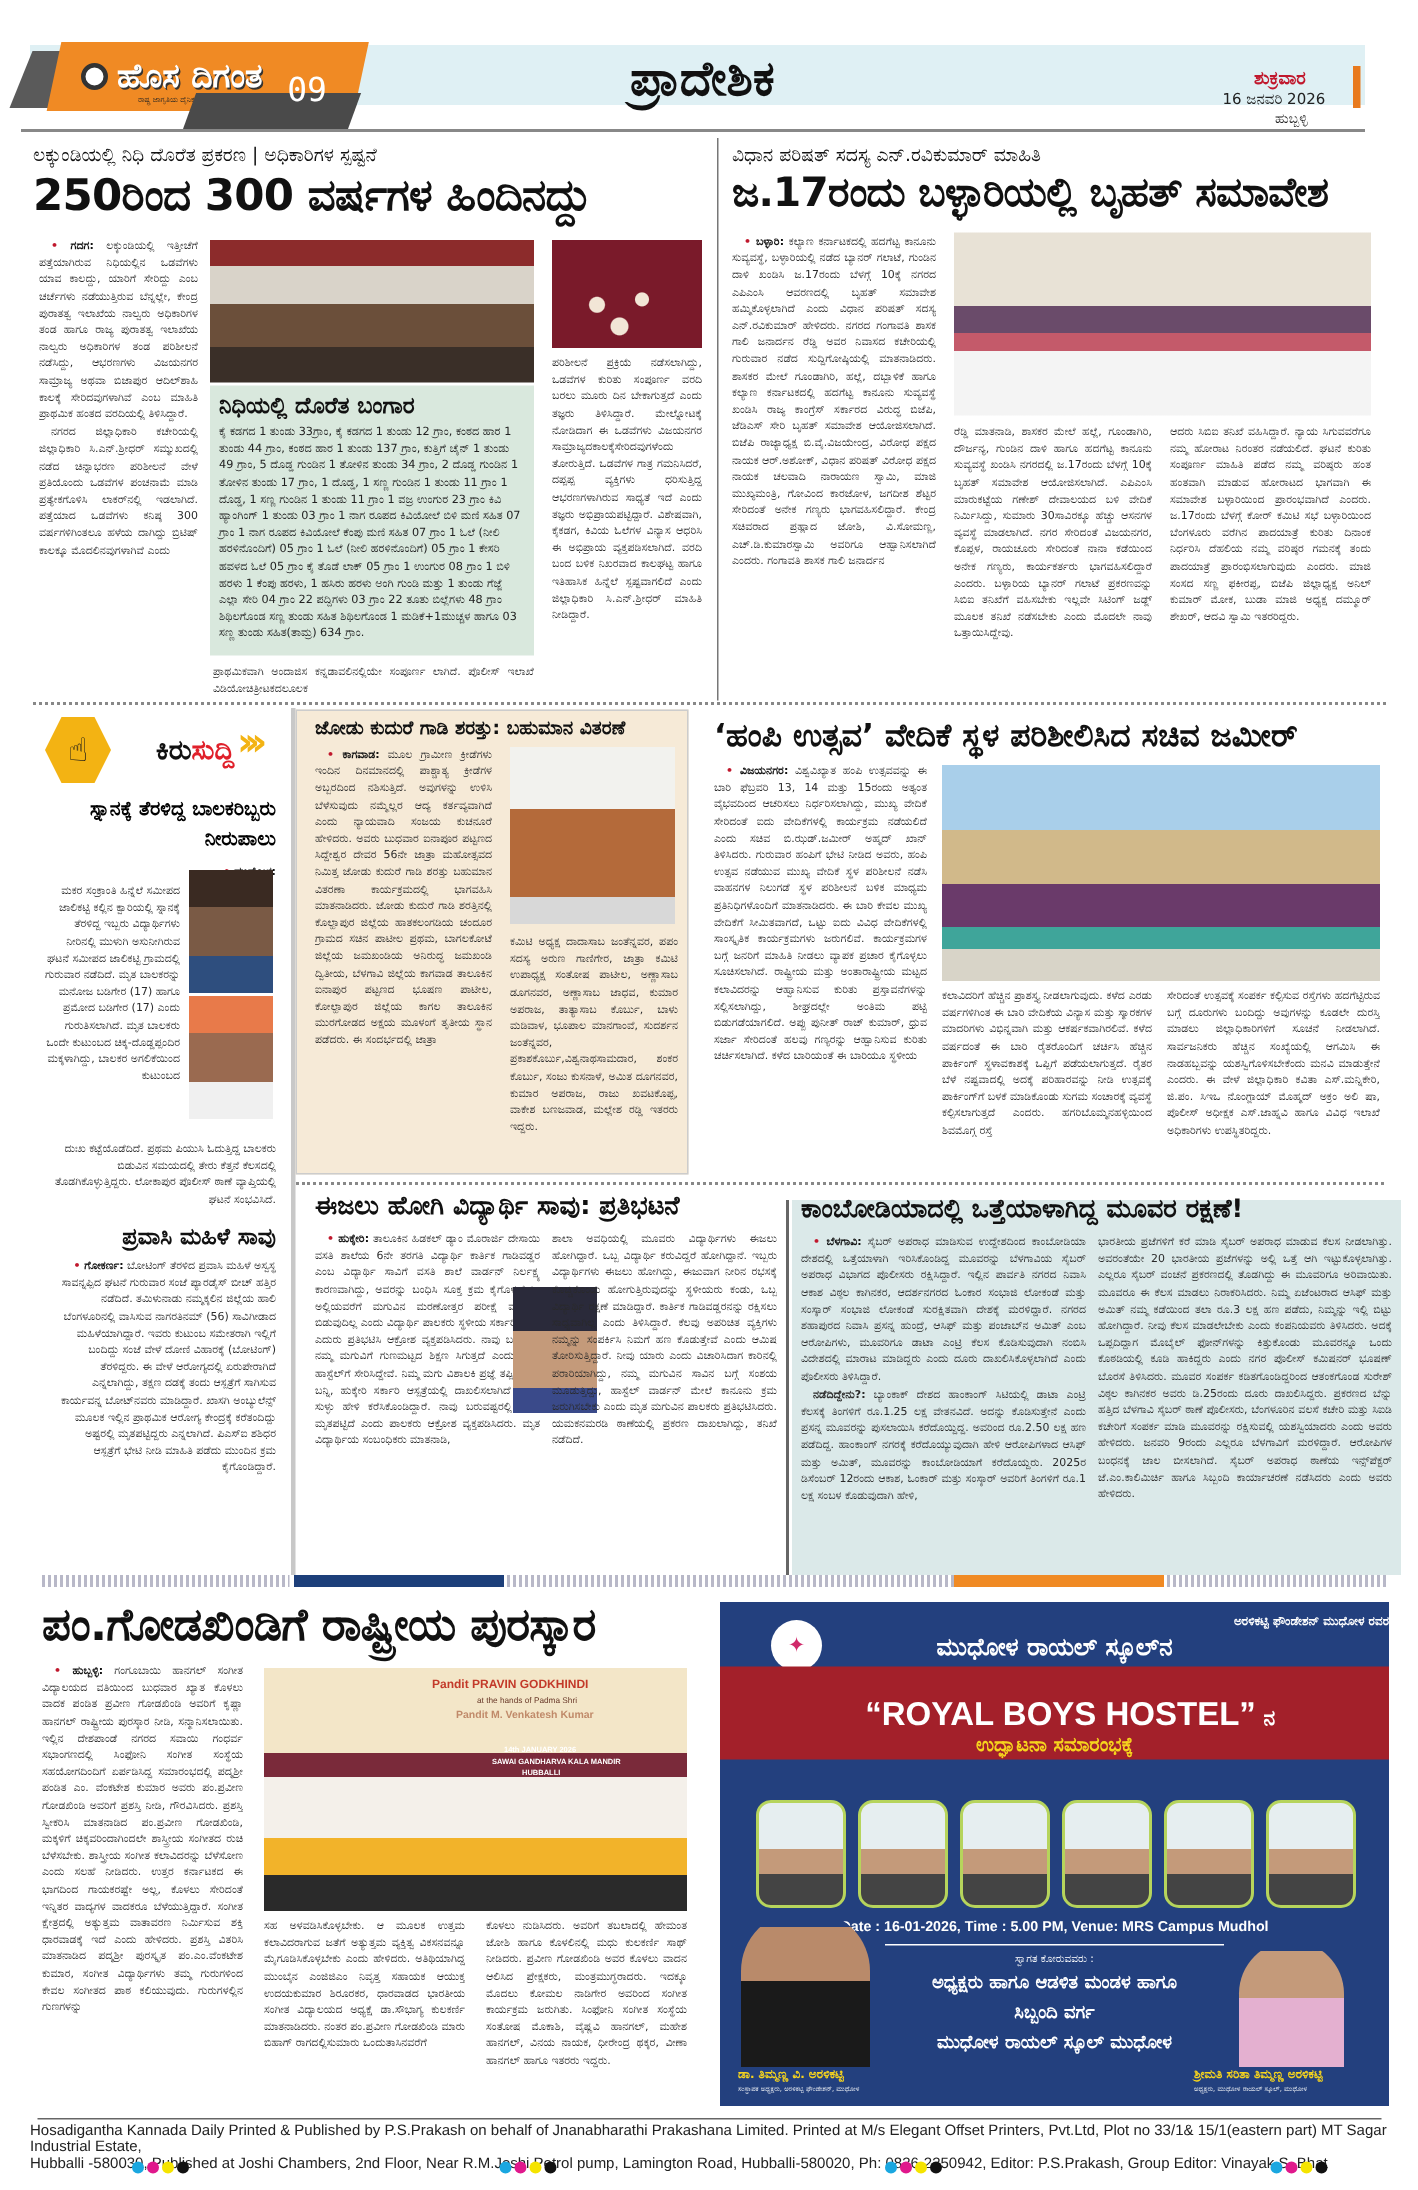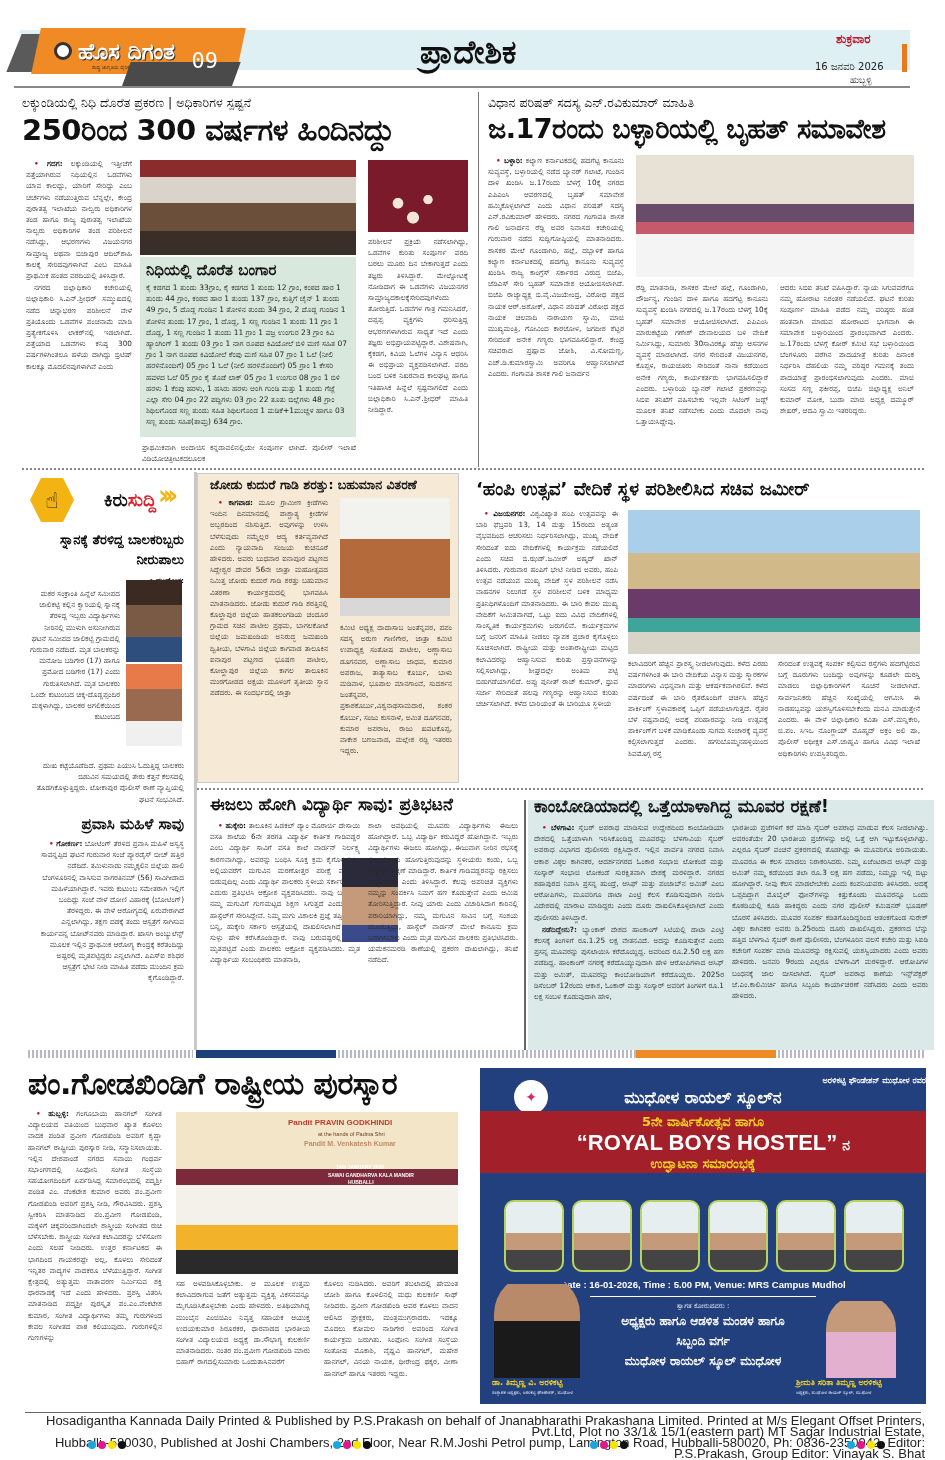--- a/index.html
+++ b/index.html
@@ -11,21 +11,21 @@
   .mast-band { left: 20px; top: 30px; width: 890px; height: 40px; background: #dff0f4; }
   .mast-gray-l { left: 14px; top: 34px; width: 42px; height: 38px; background: #5a5a5a; transform: skewX(-22deg); }
   .mast-logo { left: 36px; top: 28px; width: 205px; height: 46px; background: #f08a24; transform: skewX(-12deg); }
   .mast-logo-inner { left: 44px; top: 28px; width: 200px; height: 46px; display: flex; align-items: center; padding-left: 10px; }
   .logo-disc { width: 18px; height: 18px; border-radius: 50%; background: #fff; border: 3px solid #333; margin-right: 6px; }
   .logo-text { font-size: 22px; font-weight: bold; color: #fff; text-shadow: 1px 1px 0 #333; white-space: nowrap; }
   .logo-tag { left: 92px; top: 64px; font-size: 5px; color: #222; }
   .mast-page { left: 126px; top: 62px; width: 110px; height: 26px; background: #4a4a4a; transform: skewX(-20deg); }
   .mast-page-num { left: 148px; top: 48px; width: 70px; font-size: 22px; color: #fff; text-align: right; font-family: "DejaVu Sans Mono", monospace; }
   .mast-section { left: 420px; top: 33px; font-size: 32px; font-weight: bold; color: #111; }
-  .mast-day { left: 836px; top: 32px; font-size: 12px; color: #c0182d; font-weight: bold; }
+  .mast-day { left: 836px; top: 45px; font-size: 12px; color: #c0182d; font-weight: bold; }
   .mast-date { left: 815px; top: 61px; font-size: 10px; color: #222; }
   .mast-city { left: 850px; top: 75px; font-size: 9px; color: #222; }
   .mast-orange-bar { left: 902px; top: 44px; width: 5px; height: 28px; background: #e87a1e; }
   .mast-rule { left: 14px; top: 86px; width: 896px; height: 2px; background: #888; }
 
   
   .col-text { font-size: 7.3px; line-height: 11.2px; color: #2a2a2a; text-align: justify; overflow: hidden; }
   .col-text p { text-indent: 8px; margin-bottom: 1px; }
   .dateline { color: #c0182d; font-weight: bold; margin-top: 36px; }
   .dateline b { color: #111; }
@@ -84,21 +84,21 @@
   .ad-yellow { color: #f6d41d; font-weight: bold; text-align: center; }
   .ad-hostel { color: #fff; font-size: 22px; font-weight: bold; text-align: center; font-family: "Liberation Sans", sans-serif; white-space: nowrap; }
   .ad-photo { width: 60px; height: 72px; border: 2px solid #b6d45c; border-radius: 10px; background: linear-gradient(180deg, #e6eef0 0 45%, #c49a7a 45% 70%, #444 70%); }
   .ad-date { color: #fff; font-size: 9.5px; font-weight: bold; text-align: center; font-family: "Liberation Sans", sans-serif; }
   .ad-logo { left: 34px; top: 12px; width: 34px; height: 34px; border-radius: 50%; background: #fff; display:flex; align-items:center; justify-content:center; font-size: 14px; color:#d02a6a; }
   .ad-name { color: #f6d41d; font-size: 8px; font-weight: bold; }
   .ad-role { color: #fff; font-size: 4.5px; }
 
   
   .footer-rule { left: 25px; top: 1412px; width: 896px; height: 1px; background: #666; }
-  .footer-text { left: 20px; top: 1415px; width: 905px; font-size: 13px; line-height: 11px; text-align: right; color: #222; font-family: "Liberation Sans", sans-serif; }
+  .footer-text { left: 20px; top: 1415px; width: 905px; font-size: 10px; line-height: 11px; text-align: left; color: #222; font-family: "Liberation Sans", sans-serif; }
   .reg { display: flex; gap: 2px; }
   .reg i { width: 8px; height: 8px; border-radius: 50%; display: inline-block; }
 </style>
 </head>
 <body>
 
 <div class="abs mast-band"></div>
 <div class="abs mast-gray-l"></div>
 <div class="abs mast-logo"></div>
 <div class="abs mast-logo-inner">
@@ -171,21 +171,21 @@
 <div class="abs" style="left:194px; top:472px; width:3px; height:578px; background:#c8c8c8;"></div>
 
 <div class="abs horse-box"></div>
 <div class="abs hl-mid" style="left:210px; top:477px; font-size:12.5px;">ಜೋಡು ಕುದುರೆ ಗಾಡಿ ಶರತ್ತು: ಬಹುಮಾನ ವಿತರಣೆ</div>
 <div class="abs col-text" style="left:210px; top:497px; width:118px; height:280px;">
   <p><span class="dateline">• <b>ಕಾಗವಾಡ:</b></span> <span>ಮೂಲ ಗ್ರಾಮೀಣ ಕ್ರೀಡೆಗಳು ಇಂದಿನ ದಿನಮಾನದಲ್ಲಿ ಪಾಶ್ಚಾತ್ಯ ಕ್ರೀಡೆಗಳ ಅಬ್ಬರದಿಂದ ನಶಿಸುತ್ತಿದೆ. ಅವುಗಳನ್ನು ಉಳಿಸಿ ಬೆಳೆಸುವುದು ನಮ್ಮೆಲ್ಲರ ಆದ್ಯ ಕರ್ತವ್ಯವಾಗಿದೆ ಎಂದು ನ್ಯಾಯವಾದಿ ಸಂಜಯ ಕುಚನೂರೆ ಹೇಳಿದರು. ಅವರು ಬುಧವಾರ ಐನಾಪೂರ ಪಟ್ಟಣದ ಸಿದ್ದೇಶ್ವರ ದೇವರ 56ನೇ ಜಾತ್ರಾ ಮಹೋತ್ಸವದ ನಿಮಿತ್ತ ಜೋಡು ಕುದುರೆ ಗಾಡಿ ಶರತ್ತು ಬಹುಮಾನ ವಿತರಣಾ ಕಾರ್ಯಕ್ರಮದಲ್ಲಿ ಭಾಗವಹಿಸಿ ಮಾತನಾಡಿದರು. ಜೋಡು ಕುದುರೆ ಗಾಡಿ ಶರತ್ತಿನಲ್ಲಿ ಕೊಲ್ಹಾಪುರ ಜಿಲ್ಲೆಯ ಹಾತಕಲಂಗಡಿಯ ಚಂದೂರ ಗ್ರಾಮದ ಸಚಿನ ಪಾಟೀಲ ಪ್ರಥಮ, ಬಾಗಲಕೋಟೆ ಜಿಲ್ಲೆಯ ಜಮಖಂಡಿಯ ಅನಿರುದ್ಧ ಜಮಖಂಡಿ ದ್ವಿತೀಯ, ಬೆಳಗಾವಿ ಜಿಲ್ಲೆಯ ಕಾಗವಾಡ ತಾಲೂಕಿನ ಐನಾಪುರ ಪಟ್ಟಣದ ಭೂಷಣ ಪಾಟೀಲ, ಕೋಲ್ಹಾಪುರ ಜಿಲ್ಲೆಯ ಕಾಗಲ ತಾಲೂಕಿನ ಮುರಗೋಡದ ಅಕ್ಷಯ ಮೂಳಂಗೆ ತೃತೀಯ ಸ್ಥಾನ ಪಡೆದರು. ಈ ಸಂದರ್ಭದಲ್ಲಿ ಜಾತ್ರಾ</span></p>
 </div>
 <div class="abs photo ph-horse" style="left:340px; top:498px; width:110px; height:118px;"></div>
 <div class="abs col-text" style="left:340px; top:622px; width:112px; height:156px;">ಕಮಿಟಿ ಅಧ್ಯಕ್ಷ ದಾದಾಸಾಬ ಜಂತೆನ್ನವರ, ಪಪಂ ಸದಸ್ಯ ಅರುಣ ಗಾಣಿಗೇರ, ಜಾತ್ರಾ ಕಮಿಟಿ ಉಪಾಧ್ಯಕ್ಷ ಸಂತೋಷ ಪಾಟೀಲ, ಅಣ್ಣಾಸಾಬ ಡೂಗನವರ, ಅಣ್ಣಾಸಾಬ ಜಾಧವ, ಕುಮಾರ ಅಪರಾಜ, ತಾತ್ಯಾಸಾಬ ಕೊರ್ಬು, ಬಾಳು ಮಡಿವಾಳ, ಭೂಪಾಲ ಮಾನಗಾಂವೆ, ಸುದರ್ಶನ ಜಂತೆನ್ನವರ, ಪ್ರಕಾಶಕೊರ್ಬು,ವಿಶ್ವನಾಥಸಾಮದಾರ, ಶಂಕರ ಕೊರ್ಬು, ಸಂಜು ಕುಸನಾಳೆ, ಅಮಿತ ದೂಗನವರ, ಕುಮಾರ ಅಪರಾಜ, ರಾಜು ಖವಟಕೊಪ್ಪ, ವಾಕೇಶ ಬಣಜವಾಡ, ಮಲ್ಲೇಶ ರಡ್ಡಿ ಇತರರು ಇದ್ದರು.</div>
 
-<div class="abs hl-mid" style="left:476px; top:478px; font-size:18px;">‘ಹಂಪಿ ಉತ್ಸವ’ ವೇದಿಕೆ ಸ್ಥಳ ಪರಿಶೀಲಿಸಿದ ಸಚಿವ ಜಮೀರ್</div>
+<div class="abs hl-mid" style="left:476px; top:478px; font-size:21px;">‘ಹಂಪಿ ಉತ್ಸವ’ ವೇದಿಕೆ ಸ್ಥಳ ಪರಿಶೀಲಿಸಿದ ಸಚಿವ ಜಮೀರ್</div>
 <div class="abs col-text" style="left:476px; top:508px; width:142px; height:278px;">
   <p><span class="dateline">• <b>ವಿಜಯನಗರ:</b></span> <span>ವಿಶ್ವವಿಖ್ಯಾತ ಹಂಪಿ ಉತ್ಸವವನ್ನು ಈ ಬಾರಿ ಫೆಬ್ರವರಿ 13, 14 ಮತ್ತು 15ರಂದು ಅತ್ಯಂತ ವೈಭವದಿಂದ ಆಚರಿಸಲು ನಿರ್ಧರಿಸಲಾಗಿದ್ದು, ಮುಖ್ಯ ವೇದಿಕೆ ಸೇರಿದಂತೆ ಐದು ವೇದಿಕೆಗಳಲ್ಲಿ ಕಾರ್ಯಕ್ರಮ ನಡೆಯಲಿದೆ ಎಂದು ಸಚಿವ ಬಿ.ಝಡ್.ಜಮೀರ್ ಅಹ್ಮದ್ ಖಾನ್ ತಿಳಿಸಿದರು. ಗುರುವಾರ ಹಂಪಿಗೆ ಭೇಟಿ ನೀಡಿದ ಅವರು, ಹಂಪಿ ಉತ್ಸವ ನಡೆಯುವ ಮುಖ್ಯ ವೇದಿಕೆ ಸ್ಥಳ ಪರಿಶೀಲನೆ ನಡೆಸಿ ವಾಹನಗಳ ನಿಲುಗಡೆ ಸ್ಥಳ ಪರಿಶೀಲನೆ ಬಳಿಕ ಮಾಧ್ಯಮ ಪ್ರತಿನಿಧಿಗಳೊಂದಿಗೆ ಮಾತನಾಡಿದರು. ಈ ಬಾರಿ ಕೇವಲ ಮುಖ್ಯ ವೇದಿಕೆಗೆ ಸೀಮಿತವಾಗದೆ, ಒಟ್ಟು ಐದು ವಿವಿಧ ವೇದಿಕೆಗಳಲ್ಲಿ ಸಾಂಸ್ಕೃತಿಕ ಕಾರ್ಯಕ್ರಮಗಳು ಜರುಗಲಿವೆ. ಕಾರ್ಯಕ್ರಮಗಳ ಬಗ್ಗೆ ಜನರಿಗೆ ಮಾಹಿತಿ ನೀಡಲು ವ್ಯಾಪಕ ಪ್ರಚಾರ ಕೈಗೊಳ್ಳಲು ಸೂಚಿಸಲಾಗಿದೆ. ರಾಷ್ಟ್ರೀಯ ಮತ್ತು ಅಂತಾರಾಷ್ಟ್ರೀಯ ಮಟ್ಟದ ಕಲಾವಿದರನ್ನು ಆಹ್ವಾನಿಸುವ ಕುರಿತು ಪ್ರಸ್ತಾವನೆಗಳನ್ನು ಸಲ್ಲಿಸಲಾಗಿದ್ದು, ಶೀಘ್ರದಲ್ಲೇ ಅಂತಿಮ ಪಟ್ಟಿ ಬಿಡುಗಡೆಯಾಗಲಿದೆ. ಅಪ್ಪು ಪುನೀತ್ ರಾಜ್ ಕುಮಾರ್, ಧ್ರುವ ಸರ್ಜಾ ಸೇರಿದಂತೆ ಹಲವು ಗಣ್ಯರನ್ನು ಆಹ್ವಾನಿಸುವ ಕುರಿತು ಚರ್ಚಿಸಲಾಗಿದೆ. ಕಳೆದ ಬಾರಿಯಂತೆ ಈ ಬಾರಿಯೂ ಸ್ಥಳೀಯ</span></p>
 </div>
 <div class="abs photo ph-hampi" style="left:628px; top:510px; width:292px; height:144px;"></div>
 <div class="abs col-text" style="left:628px; top:658px; width:140px; height:128px;">ಕಲಾವಿದರಿಗೆ ಹೆಚ್ಚಿನ ಪ್ರಾಶಸ್ತ್ಯ ನೀಡಲಾಗುವುದು. ಕಳೆದ ಎರಡು ವರ್ಷಗಳಿಗಿಂತ ಈ ಬಾರಿ ವೇದಿಕೆಯ ವಿನ್ಯಾಸ ಮತ್ತು ಸ್ಮಾರಕಗಳ ಮಾದರಿಗಳು ವಿಭಿನ್ನವಾಗಿ ಮತ್ತು ಆಕರ್ಷಕವಾಗಿರಲಿವೆ. ಕಳೆದ ವರ್ಷದಂತೆ ಈ ಬಾರಿ ರೈತರೊಂದಿಗೆ ಚರ್ಚಿಸಿ ಹೆಚ್ಚಿನ ಪಾರ್ಕಿಂಗ್ ಸ್ಥಳಾವಕಾಶಕ್ಕೆ ಒಪ್ಪಿಗೆ ಪಡೆಯಲಾಗುತ್ತದೆ. ರೈತರ ಬೆಳೆ ನಷ್ಟವಾದಲ್ಲಿ ಅದಕ್ಕೆ ಪರಿಹಾರವನ್ನು ನೀಡಿ ಉತ್ಸವಕ್ಕೆ ಪಾರ್ಕಿಂಗ್‌ಗೆ ಬಳಕೆ ಮಾಡಿಕೊಂಡು ಸುಗಮ ಸಂಚಾರಕ್ಕೆ ವ್ಯವಸ್ಥೆ ಕಲ್ಪಿಸಲಾಗುತ್ತದೆ ಎಂದರು. ಹಗರಿಬೊಮ್ಮನಹಳ್ಳಿಯಿಂದ ಶಿವಮೊಗ್ಗ ರಸ್ತೆ</div>
 <div class="abs col-text" style="left:778px; top:658px; width:142px; height:128px;">ಸೇರಿದಂತೆ ಉತ್ಸವಕ್ಕೆ ಸಂಪರ್ಕ ಕಲ್ಪಿಸುವ ರಸ್ತೆಗಳು ಹದಗೆಟ್ಟಿರುವ ಬಗ್ಗೆ ದೂರುಗಳು ಬಂದಿದ್ದು ಅವುಗಳನ್ನು ಕೂಡಲೇ ದುರಸ್ತಿ ಮಾಡಲು ಜಿಲ್ಲಾಧಿಕಾರಿಗಳಿಗೆ ಸೂಚನೆ ನೀಡಲಾಗಿದೆ. ಸಾರ್ವಜನಿಕರು ಹೆಚ್ಚಿನ ಸಂಖ್ಯೆಯಲ್ಲಿ ಆಗಮಿಸಿ ಈ ನಾಡಹಬ್ಬವನ್ನು ಯಶಸ್ವಿಗೊಳಿಸಬೇಕೆಂದು ಮನವಿ ಮಾಡುತ್ತೇನೆ ಎಂದರು. ಈ ವೇಳೆ ಜಿಲ್ಲಾಧಿಕಾರಿ ಕವಿತಾ ಎಸ್.ಮನ್ನಿಕೇರಿ, ಜಿ.ಪಂ. ಸಿಇಒ ನೊಂಗ್ಜಾಯ್ ಮೊಹ್ಮದ್ ಅಕ್ರಂ ಅಲಿ ಷಾ, ಪೊಲೀಸ್ ಅಧೀಕ್ಷಕ ಎಸ್.ಜಾಹ್ನವಿ ಹಾಗೂ ವಿವಿಧ ಇಲಾಖೆ ಅಧಿಕಾರಿಗಳು ಉಪಸ್ಥಿತರಿದ್ದರು.</div>
 
 <div class="abs hrule-dash" style="left:197px; top:788px; width:727px;"></div>
 
 <div class="abs hl-mid" style="left:210px; top:794px; font-size:17px;">ಈಜಲು ಹೋಗಿ ವಿದ್ಯಾರ್ಥಿ ಸಾವು: ಪ್ರತಿಭಟನೆ</div>
@@ -223,21 +223,20 @@
   <div style="position:absolute; left:172px; top:67px; font-size:5px; font-weight:bold; color:#fff; font-family:'Liberation Sans',sans-serif;">HUBBALLI</div>
 </div>
 <div class="abs col-text" style="left:176px; top:1278px; width:134px; height:128px;">ಸಹ ಅಳವಡಿಸಿಕೊಳ್ಳಬೇಕು. ಆ ಮೂಲಕ ಉತ್ತಮ ಕಲಾವಿದರಾಗುವ ಜತೆಗೆ ಅತ್ಯುತ್ತಮ ವ್ಯಕ್ತಿತ್ವ ವಿಕಸನವನ್ನೂ ಮೈಗೂಡಿಸಿಕೊಳ್ಳಬೇಕು ಎಂದು ಹೇಳಿದರು. ಅತಿಥಿಯಾಗಿದ್ದ ಮುಂಬೈನ ಎಂಜಿಜಿಎಂ ನಿವೃತ್ತ ಸಹಾಯಕ ಆಯುಕ್ತ ಉದಯಕುಮಾರ ಶಿರೂರಕರ, ಧಾರವಾಡದ ಭಾರತೀಯ ಸಂಗೀತ ವಿದ್ಯಾಲಯದ ಅಧ್ಯಕ್ಷೆ ಡಾ.ಸೌಭಾಗ್ಯ ಕುಲಕರ್ಣಿ ಮಾತನಾಡಿದರು. ನಂತರ ಪಂ.ಪ್ರವೀಣ ಗೋಡಖಿಂಡಿ ಮಾರು ಬಿಹಾಗ್ ರಾಗದಲ್ಲಿಸುಮಾರು ಒಂದುತಾಸಿನವರೆಗೆ</div>
 <div class="abs col-text" style="left:324px; top:1278px; width:134px; height:128px;">ಕೊಳಲು ನುಡಿಸಿದರು. ಅವರಿಗೆ ತಬಲಾದಲ್ಲಿ ಹೇಮಂತ ಜೋಶಿ ಹಾಗೂ ಕೊಳಲಿನಲ್ಲಿ ಮಧು ಕುಲಕರ್ಣಿ ಸಾಥ್ ನೀಡಿದರು. ಪ್ರವೀಣ ಗೋಡಖಿಂಡಿ ಅವರ ಕೊಳಲು ವಾದನ ಆಲಿಸಿದ ಪ್ರೇಕ್ಷಕರು, ಮಂತ್ರಮುಗ್ಧರಾದರು. ಇದಕ್ಕೂ ಮೊದಲು ಕೋಮಲ ನಾಡಿಗೇರ ಅವರಿಂದ ಸಂಗೀತ ಕಾರ್ಯಕ್ರಮ ಜರುಗಿತು. ಸಿಂಫೋನಿ ಸಂಗೀತ ಸಂಸ್ಥೆಯ ಸಂತೋಷ ಮೊಕಾಶಿ, ವೈಷ್ಣವಿ ಹಾನಗಲ್, ಮಹೇಶ ಹಾನಗಲ್, ವಿನಯ ನಾಯಕ, ಧೀರೇಂದ್ರ ಥಕ್ಕರ, ವೀಣಾ ಹಾನಗಲ್ ಹಾಗೂ ಇತರರು ಇದ್ದರು.</div>
 
 <div class="abs ad">
   <div class="abs ad-logo">✦</div>
   <div class="abs ad-small" style="left:0; top:8px; width:446px;">ಅರಳಿಕಟ್ಟಿ ಫೌಂಡೇಶನ್ ಮುಧೋಳ ರವರ</div>
   <div class="abs ad-school" style="left:0; top:20px; width:446px;">ಮುಧೋಳ ರಾಯಲ್ ಸ್ಕೂಲ್‌ನ</div>
   <div class="abs ad-red"></div>
-  <div class="abs ad-yellow" style="left:0; top:46px; width:446px; font-size:13px;">5ನೇ ವಾರ್ಷಿಕೋತ್ಸವ ಹಾಗೂ</div>
   <div class="abs" style="left:0; top:62px; width:446px; text-align:center;padding-left:21px;">
     <span class="ad-hostel">“ROYAL BOYS HOSTEL”</span>
     <span style="color:#fff; font-size:14px; font-weight:bold;">ನ</span>
   </div>
   <div class="abs ad-yellow" style="left:0; top:88px; width:446px; font-size:13px;">ಉದ್ಘಾಟನಾ ಸಮಾರಂಭಕ್ಕೆ</div>
   <div class="abs" style="left:24px; top:132px; width:400px; display:flex; justify-content:space-between;">
     <div class="ad-photo"></div>
     <div class="ad-photo"></div>
     <div class="ad-photo"></div>
     <div class="ad-photo"></div>

